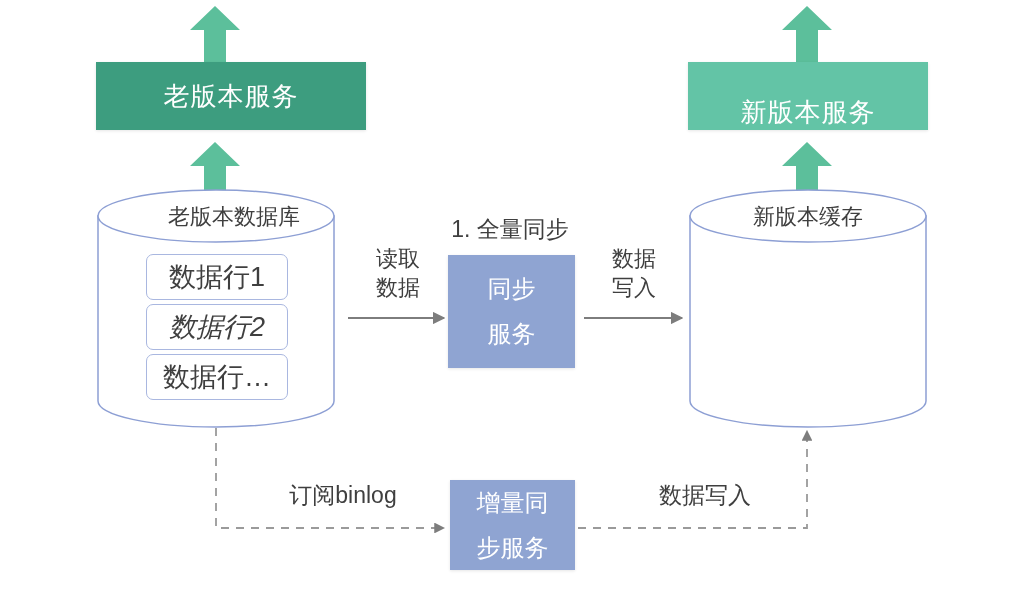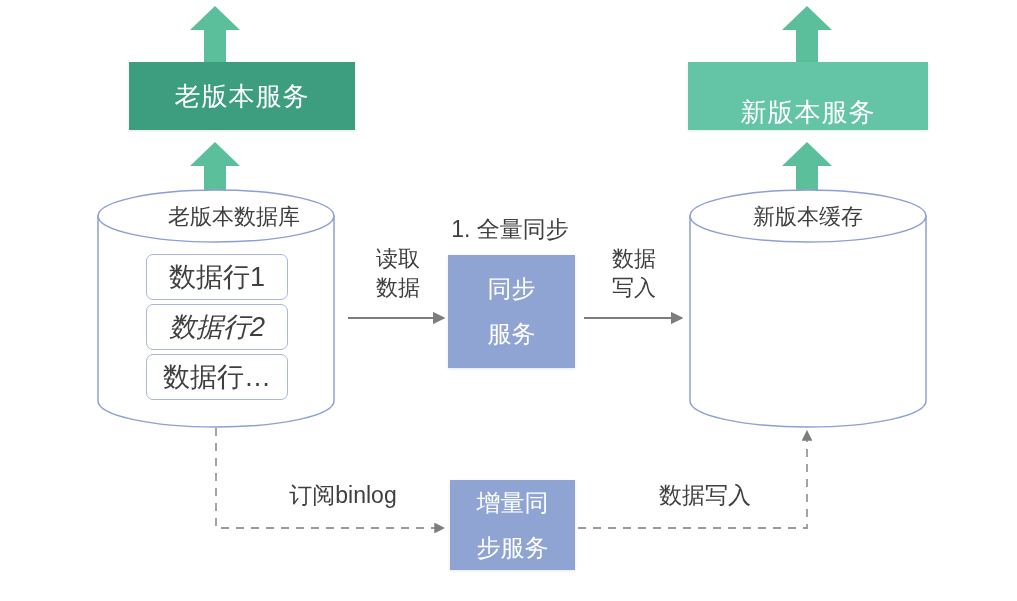--- a/index.html
+++ b/index.html
@@ -31,23 +31,22 @@
     position: absolute;
     display: flex;
     align-items: center;
     justify-content: center;
     color: #ffffff;
     font-size: 26px;
     letter-spacing: 1px;
     box-shadow: 0 1px 3px rgba(0,0,0,0.10);
   }
   #svc-old {
-    left: 96px;  top: 62px;  width: 226px; height: 68px;
+    left: 96px;  top: 62px;  width: 270px; height: 68px;
     background: #3d9d7f;
-    margin-left: 33px;
   }
   #svc-new {
     left: 688px; top: 62px;  width: 240px; height: 68px;
     background: #63c4a6;
     align-items: flex-end;
   }
 
   
   .cylinder {
     position: absolute;

